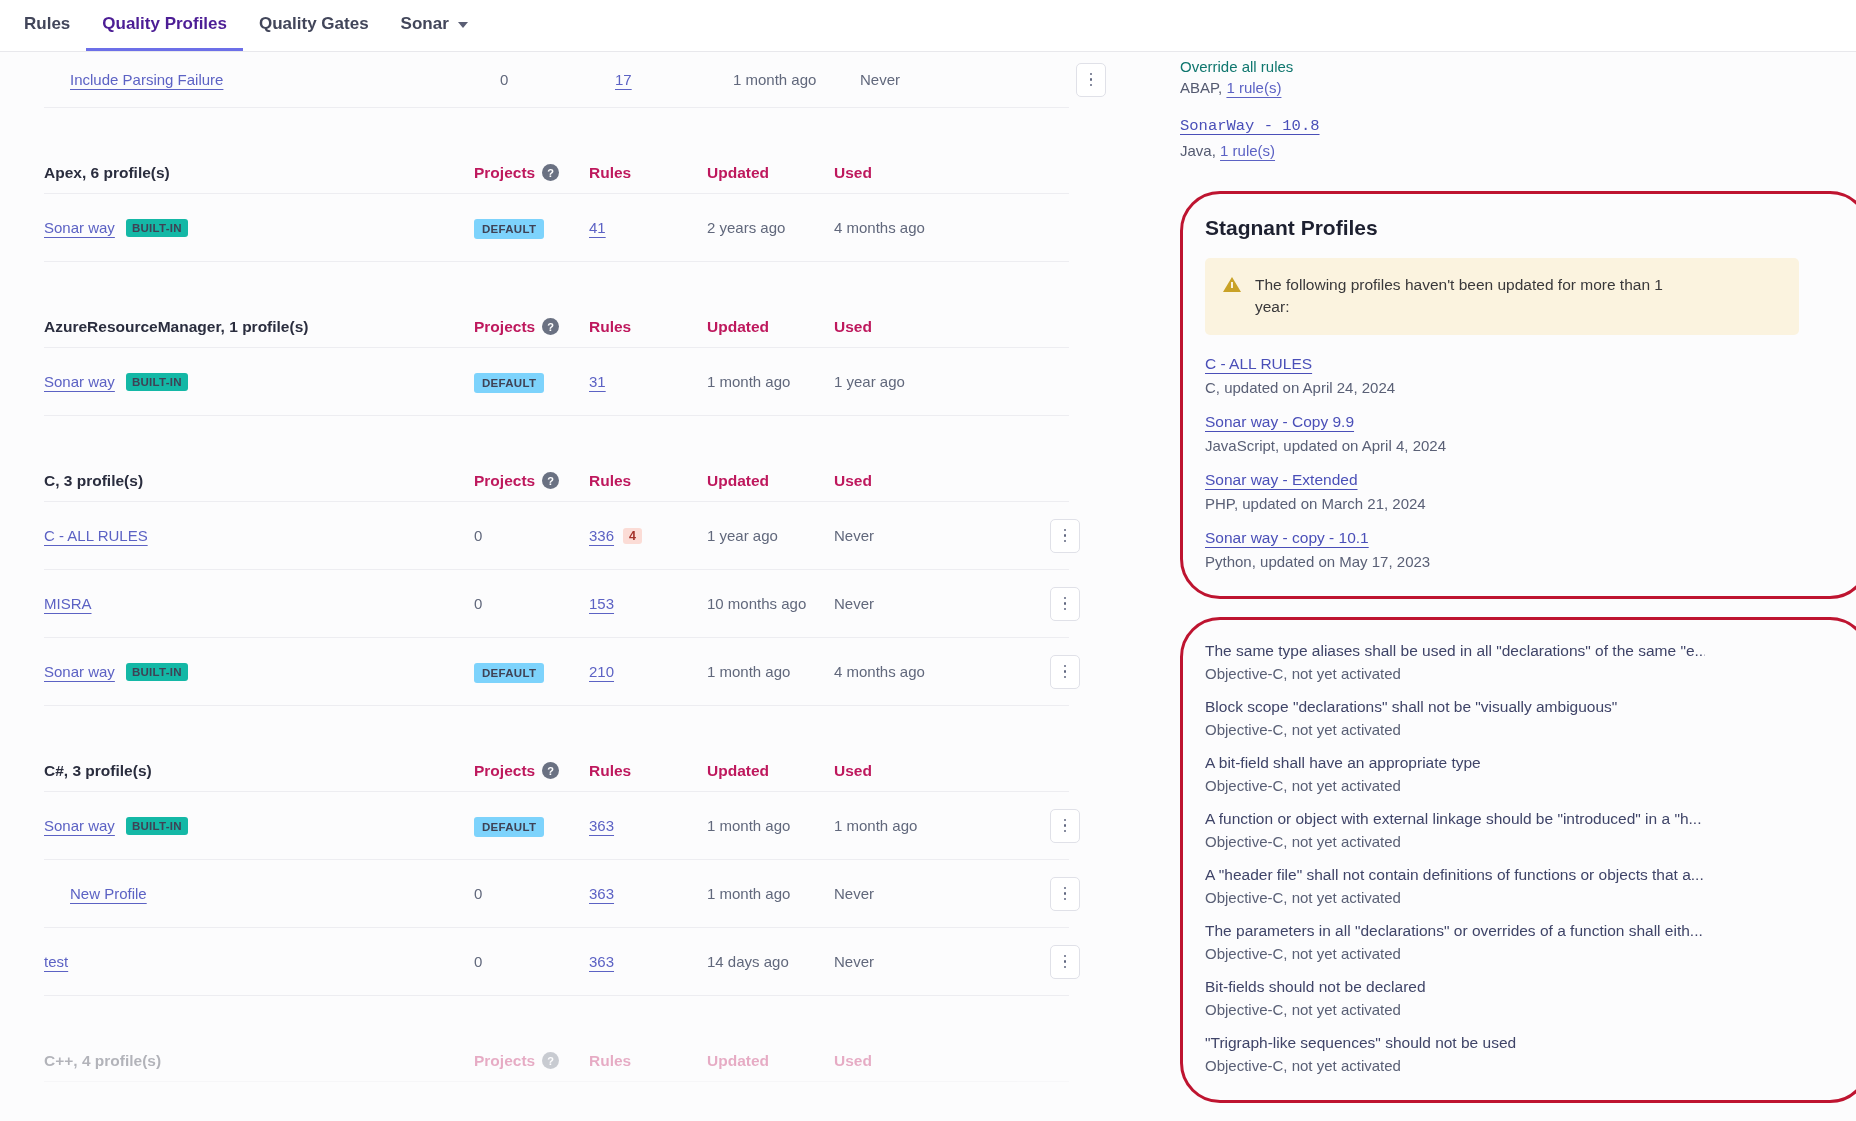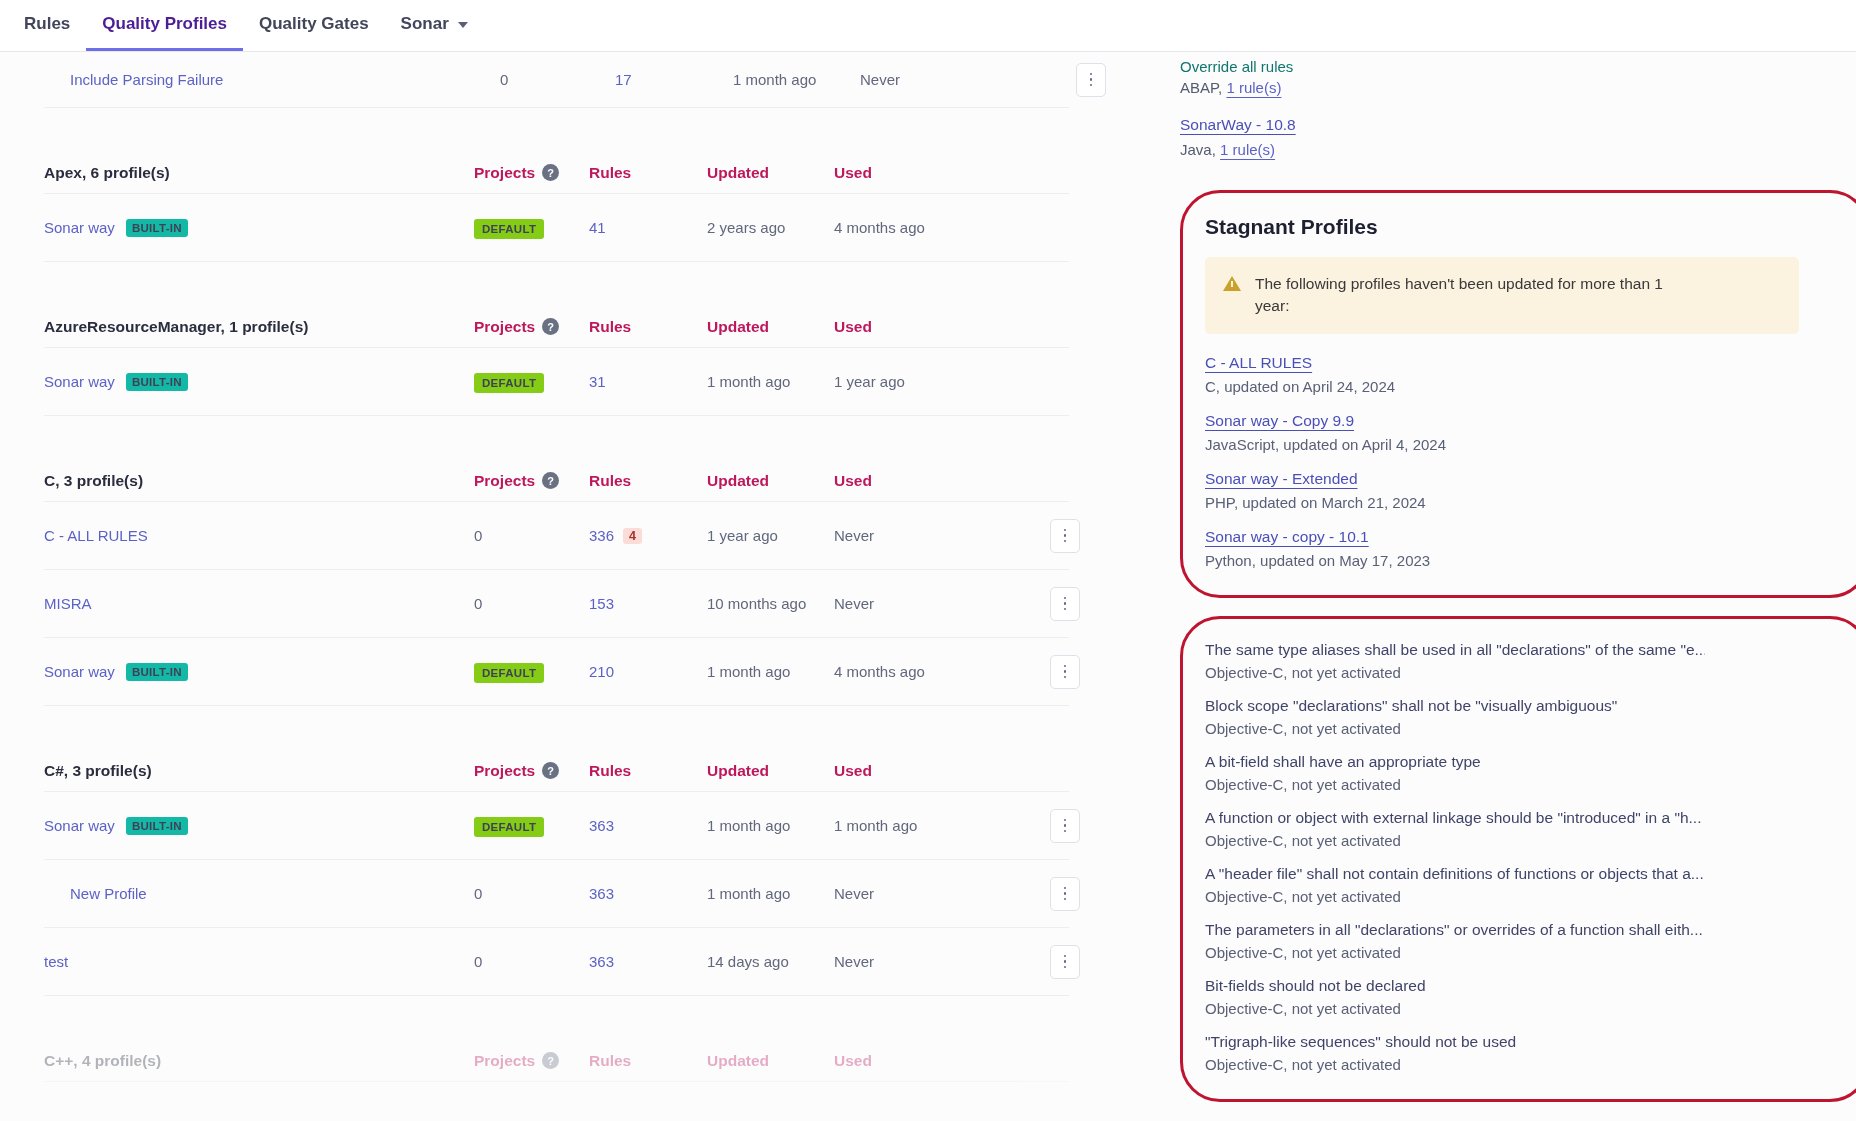--- a/index.html
+++ b/index.html
@@ -115,36 +115,37 @@
     font-size: 11px;
     font-weight: 700;
     display: inline-flex;
     align-items: center;
     justify-content: center;
     cursor: pointer;
   }
 
   .plink {
     color: #5C62C4;
+    text-decoration: underline;
     text-underline-offset: 4px;
     cursor: pointer;
     font-size: 15px;
   }
 
   .badge-builtin {
     background: #14b8a6;
     color: #3F4255;
     font-size: 11.5px;
     font-weight: 700;
     letter-spacing: .3px;
     padding: 3px 6px;
     border-radius: 3px;
   }
   .badge-default {
-    background: #84cc16;
+    background: #7dd3fc;
     color: #3F4255;
     font-size: 11.5px;
     font-weight: 700;
     letter-spacing: .3px;
     padding: 4px 8px;
     border-radius: 3px;
   }
   .badge-count {
     background: #FBDCD6;
     color: #A4322A;
@@ -190,20 +191,21 @@
   .rc-sub { font-size: 15px; color: #545A70; margin-top: 7px; }
   .rc-sub a { color: #5C62C4; text-decoration: underline; text-underline-offset: 4px; cursor: pointer; }
   .rc-entry { margin-top: 20px; }
   .rc-title {
     color: #4A4FB8;
     font-size: 15.5px;
     text-decoration: underline;
     text-underline-offset: 4px;
     cursor: pointer;
     display: inline-block;
+    font-family: Liberation Mono, monospace;
   }
 
   
   .panel {
     border: 3px solid #BE1430;
     border-radius: 40px;
     padding: 22px 22px 26px 22px;
     position: relative;
   }
   .panel + .panel { margin-top: 16px; }

